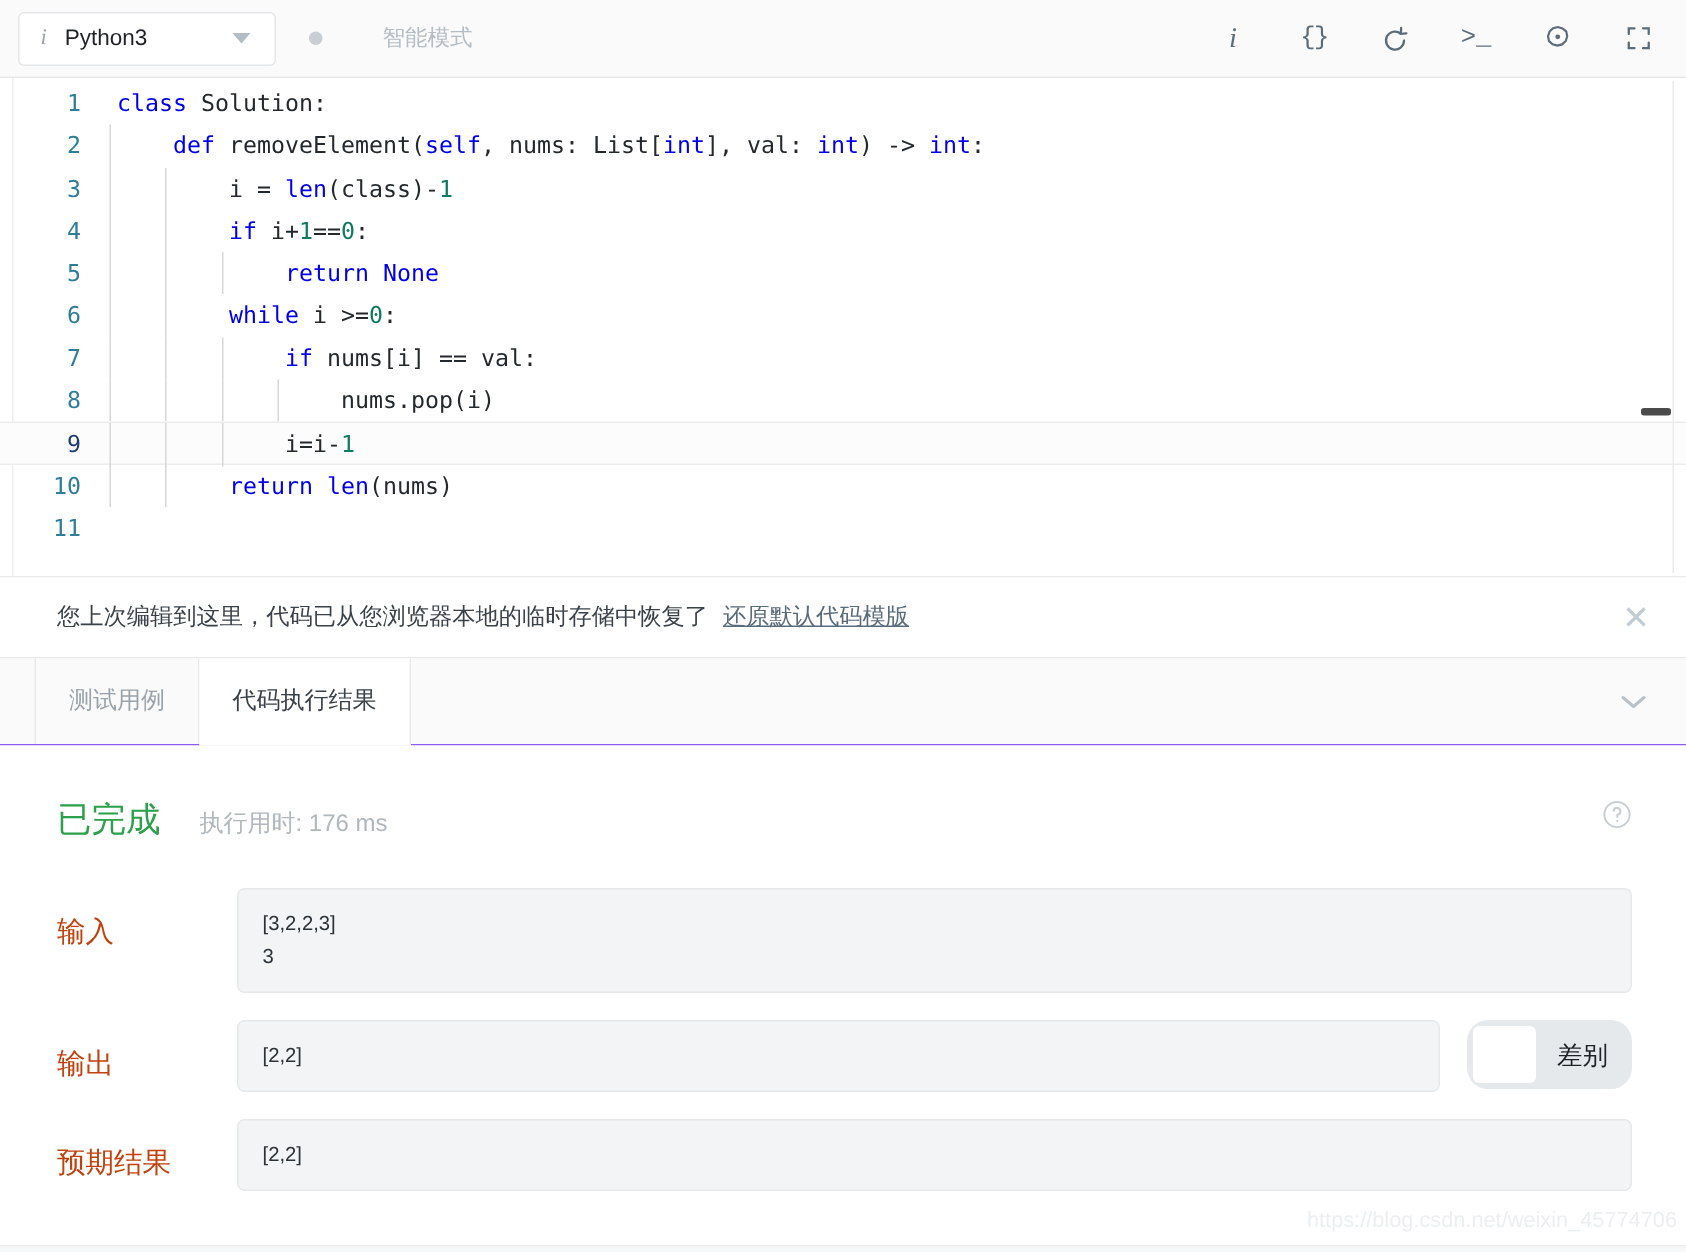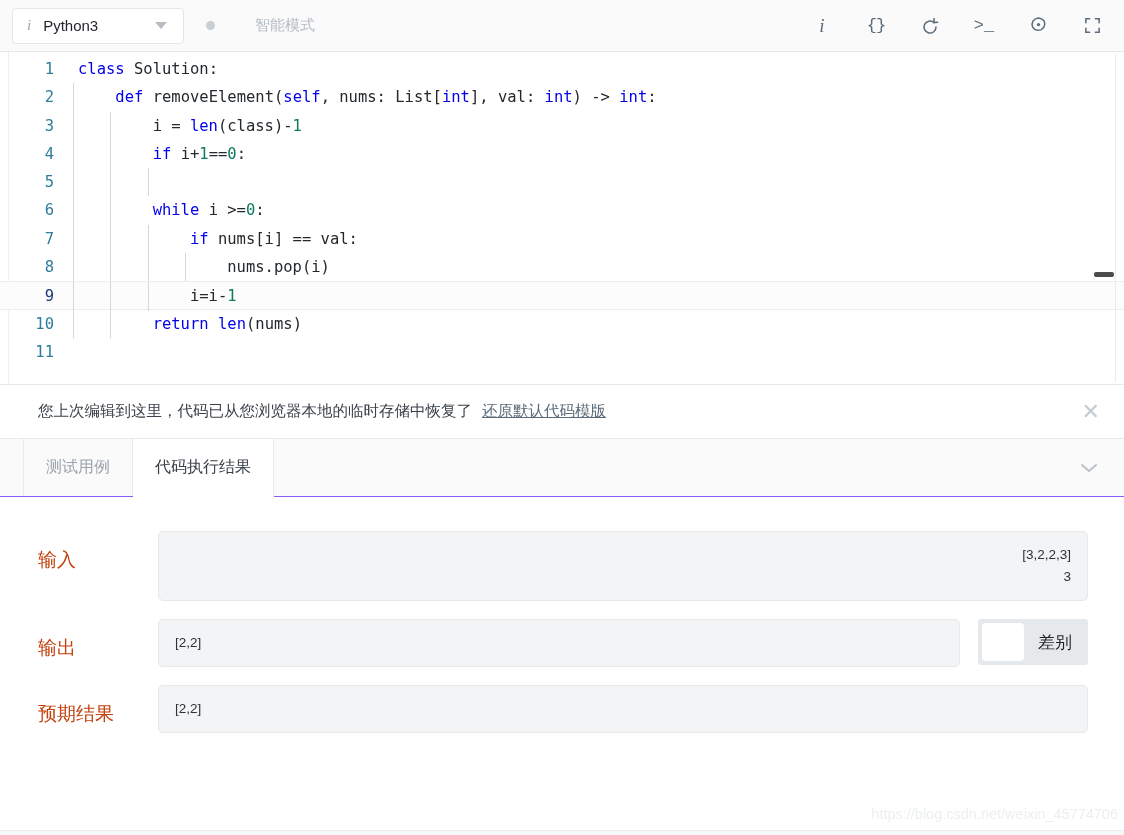--- a/index.html
+++ b/index.html
@@ -310,28 +310,28 @@
     background: #f3f4f5;
     border: 1px solid #e6e8ea;
     border-radius: 5px;
     padding: 12px 16px;
     font-size: 13.5px;
     color: #2b3238;
     font-family: "Liberation Sans", sans-serif;
     line-height: 22px;
     min-height: 48px;
   }
-  .field-box.tall { min-height: 70px; text-align: right; }
+  .field-box.tall { min-height: 70px; }
   .field-box .val-line { display: block; }
   .diff-toggle {
     margin-left: 18px;
     display: flex;
     align-items: center;
     background: #e5e9ec;
-    border-radius: 3px;
+    border-radius: 14px;
     height: 46px;
     padding: 0 16px 0 4px;
     cursor: pointer;
   }
   .diff-knob {
     width: 42px;
     height: 38px;
     background: #ffffff;
     border-radius: 4px;
     margin-right: 14px;
@@ -401,21 +401,21 @@
     </div>
   </div>
 
   <div class="editor-wrap">
     <div class="left-rail"></div>
     <div class="editor" id="editor">
         <div class="code-line"><span class="ln">1</span><span class="code-body"><span style="padding-left: 0px; position: relative;"><span class="kw">class</span><span class="def"> Solution:</span></span></span></div>
         <div class="code-line"><span class="ln">2</span><span class="code-body"><span class="guide" style="left: 1px;"></span><span style="padding-left: 37.32px; position: relative;"><span class="kw">def</span><span class="def"> removeElement(</span><span class="kw2">self</span><span class="def">, nums: List[</span><span class="kw2">int</span><span class="def">], val: </span><span class="kw2">int</span><span class="def">) -&gt; </span><span class="kw2">int</span><span class="def">:</span></span></span></div>
         <div class="code-line"><span class="ln">3</span><span class="code-body"><span class="guide" style="left: 1px;"></span><span class="guide" style="left: 38.32px;"></span><span style="padding-left: 74.64px; position: relative;"><span class="def">i = </span><span class="fn">len</span><span class="def">(class)-</span><span class="num">1</span></span></span></div>
         <div class="code-line"><span class="ln">4</span><span class="code-body"><span class="guide" style="left: 1px;"></span><span class="guide" style="left: 38.32px;"></span><span style="padding-left: 74.64px; position: relative;"><span class="kw">if</span><span class="def"> i+</span><span class="num">1</span><span class="def">==</span><span class="num">0</span><span class="def">:</span></span></span></div>
-        <div class="code-line"><span class="ln">5</span><span class="code-body"><span class="guide" style="left: 1px;"></span><span class="guide" style="left: 38.32px;"></span><span class="guide" style="left: 75.64px;"></span></span></div>
+        <div class="code-line"><span class="ln">5</span><span class="code-body"><span class="guide" style="left: 1px;"></span><span class="guide" style="left: 38.32px;"></span><span class="guide" style="left: 75.64px;"></span><span style="padding-left: 111.96px; position: relative;"><span class="kw">return</span><span class="def"> </span><span class="kw2">None</span></span></span></div>
         <div class="code-line"><span class="ln">6</span><span class="code-body"><span class="guide" style="left: 1px;"></span><span class="guide" style="left: 38.32px;"></span><span style="padding-left: 74.64px; position: relative;"><span class="kw">while</span><span class="def"> i &gt;=</span><span class="num">0</span><span class="def">:</span></span></span></div>
         <div class="code-line"><span class="ln">7</span><span class="code-body"><span class="guide" style="left: 1px;"></span><span class="guide" style="left: 38.32px;"></span><span class="guide" style="left: 75.64px;"></span><span style="padding-left: 111.96px; position: relative;"><span class="kw">if</span><span class="def"> nums[i] == val:</span></span></span></div>
         <div class="code-line"><span class="ln">8</span><span class="code-body"><span class="guide" style="left: 1px;"></span><span class="guide" style="left: 38.32px;"></span><span class="guide" style="left: 75.64px;"></span><span class="guide" style="left: 112.96px;"></span><span style="padding-left: 149.28px; position: relative;"><span class="def">nums.pop(i)</span></span></span></div>
         <div class="code-line active"><span class="ln">9</span><span class="code-body"><span class="guide" style="left: 1px;"></span><span class="guide" style="left: 38.32px;"></span><span class="guide" style="left: 75.64px;"></span><span style="padding-left: 111.96px; position: relative;"><span class="def">i=i-</span><span class="num">1</span></span></span></div>
         <div class="code-line"><span class="ln">10</span><span class="code-body"><span class="guide" style="left: 1px;"></span><span class="guide" style="left: 38.32px;"></span><span style="padding-left: 74.64px; position: relative;"><span class="kw">return</span><span class="def"> </span><span class="fn">len</span><span class="def">(nums)</span></span></span></div>
         <div class="code-line"><span class="ln">11</span><span class="code-body"><span style="padding-left: 0px; position: relative;"></span></span></div>
       </div>
     <div class="ed-scrollbar">
       <div class="ed-thumb"></div>
     </div>
@@ -437,20 +437,31 @@
     </div>
     <div class="tab-chevron">
       <svg width="22" height="14" viewBox="0 0 22 14" fill="none" stroke="#b9c2c9" stroke-width="2" stroke-linecap="round" stroke-linejoin="round">
         <path d="M4 4 L11 10 L18 4"></path>
       </svg>
     </div>
   </div>
 
   <div class="result">
 
+    <div class="status-row">
+      <span class="status-ok">已完成</span>
+      <span class="runtime">执行用时: 176 ms</span>
+      <span class="help-icon">
+        <svg width="20" height="20" viewBox="0 0 20 20" fill="none" stroke="#c7ced4" stroke-width="1.3">
+          <circle cx="10" cy="10" r="8.4"></circle>
+          <path d="M7.7 7.6a2.3 2.3 0 1 1 2.5 2.6v1.4" stroke-linecap="round"></path>
+          <circle cx="10.2" cy="14.3" r="0.75" fill="#c7ced4" stroke="none"></circle>
+        </svg>
+      </span>
+    </div>
 
     <div id="fields">
         <div class="field-row">
           <div class="field-label">输入</div>
           <div class="field-box tall">
             <span class="val-line">[3,2,2,3]</span>
             <span class="val-line">3</span>
           </div>
         </div>
         <div class="field-row">

